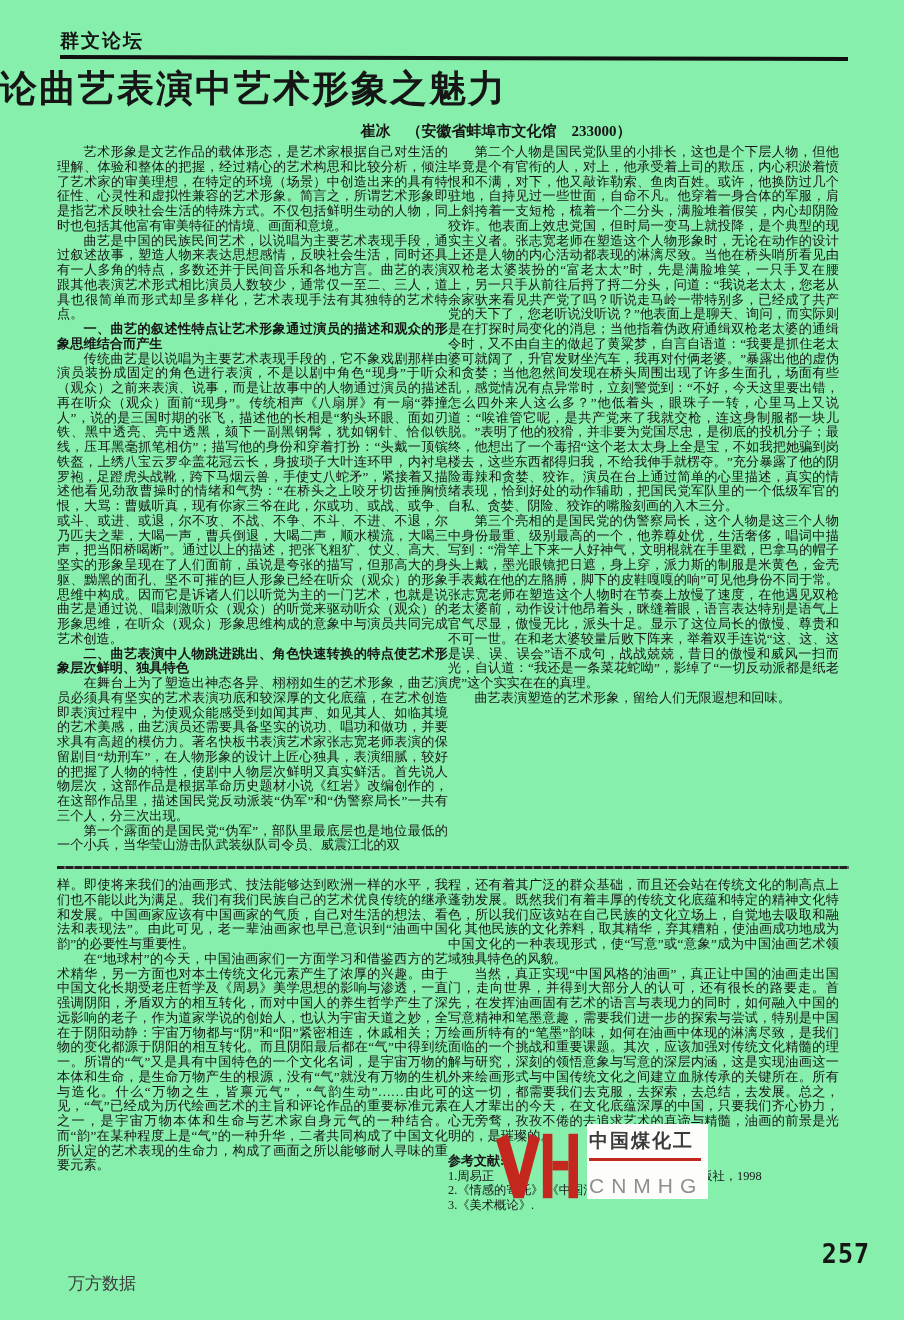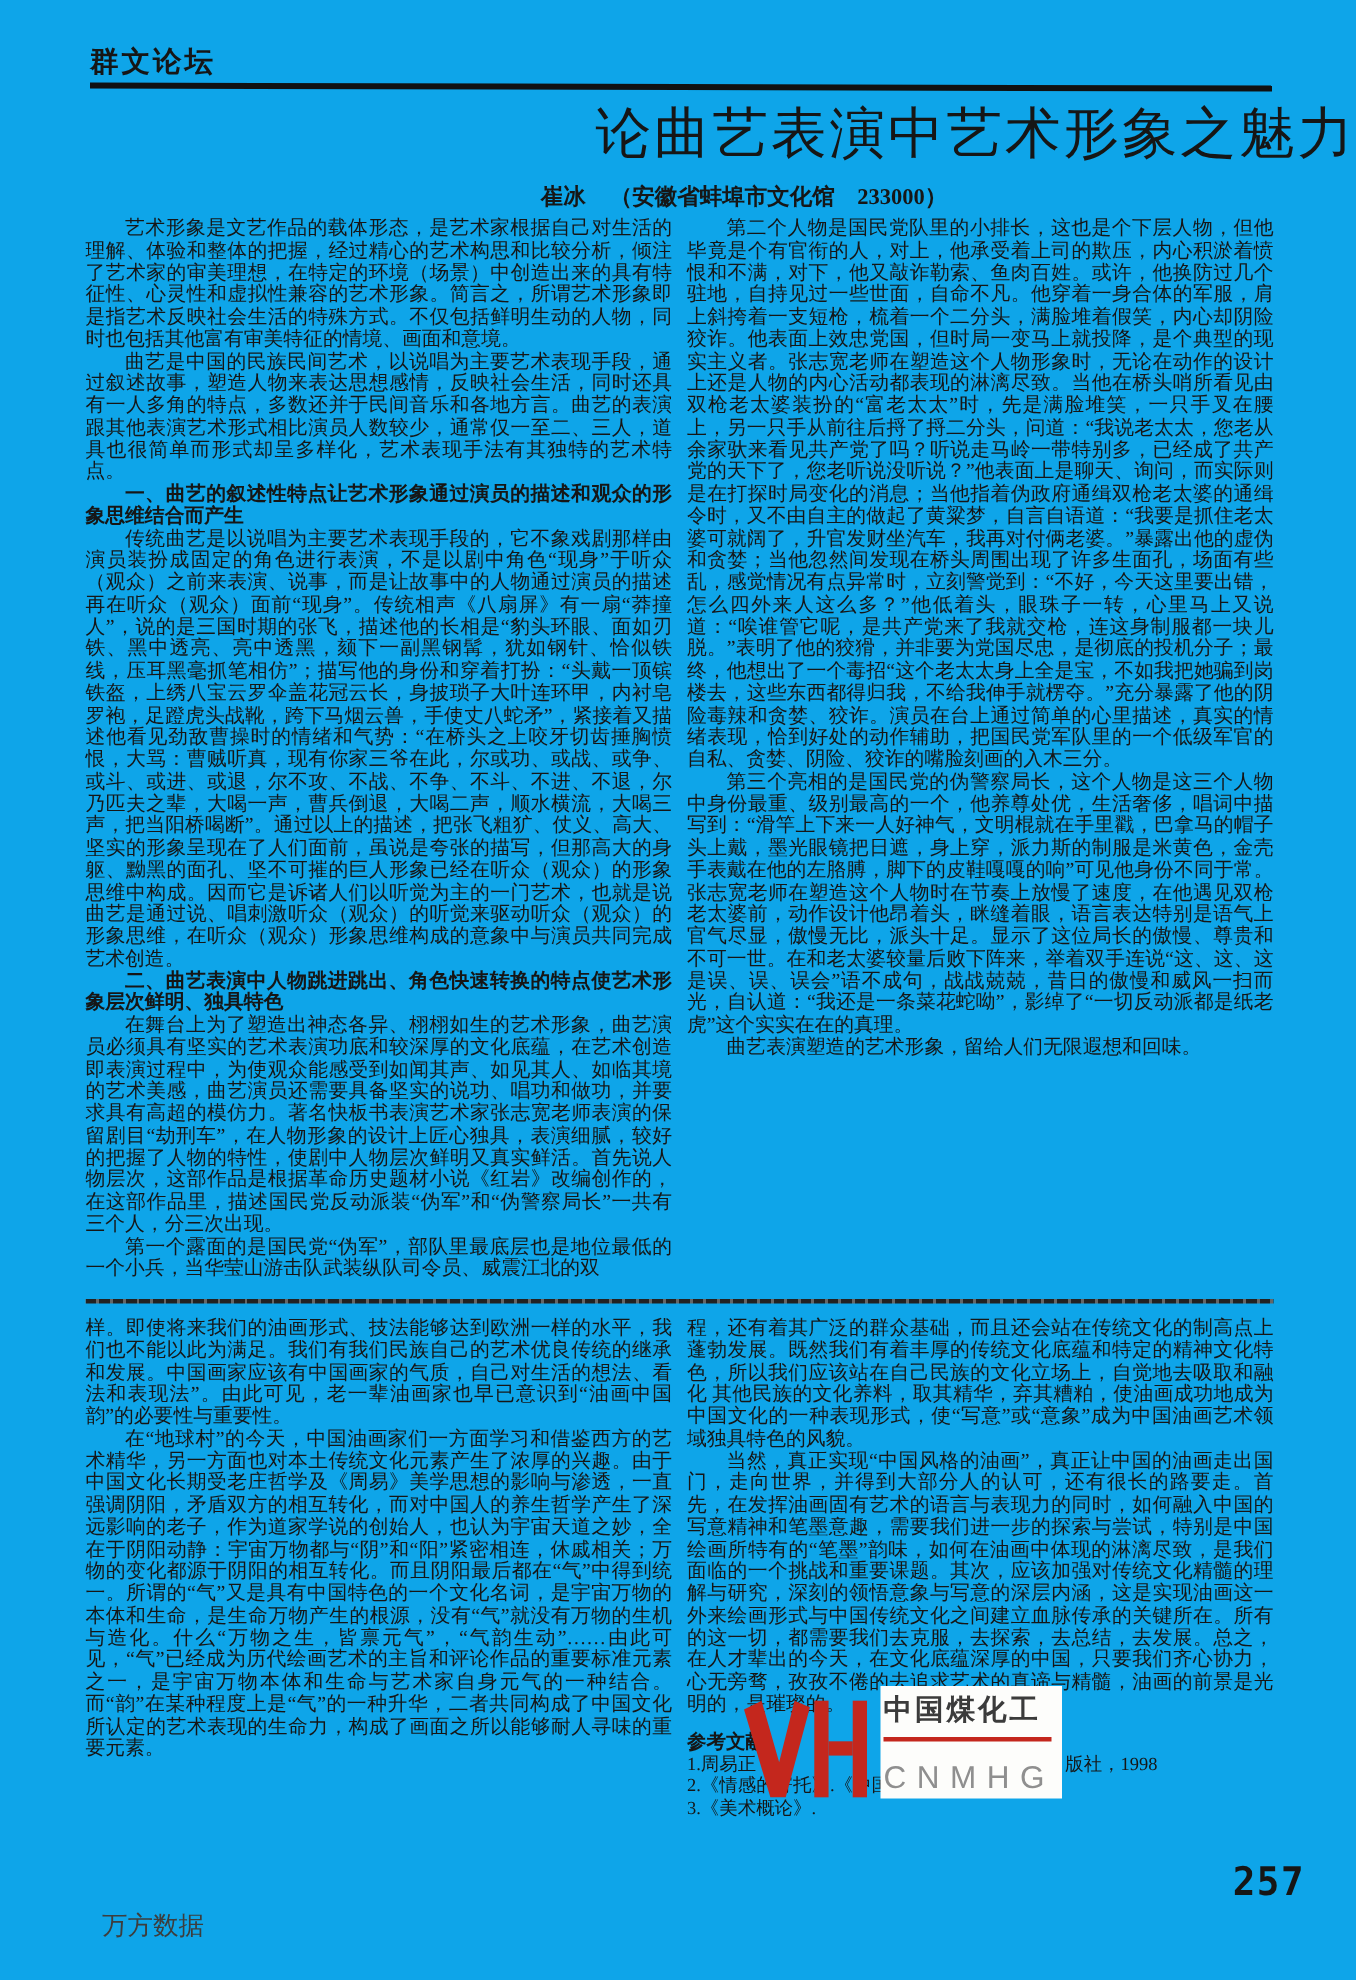--- a/index.html
+++ b/index.html
@@ -1,49 +1,49 @@
 <!DOCTYPE html>
 <html><head>
 <meta charset="utf-8">
 <style>
   html,body{margin:0;padding:0;background:#e8e8e8;}
   .page{
     position:relative;
     width:904px;height:1320px;
     margin:0 auto;
-    background:#0ea5e9;
+    background:#86efac;
     font-family:"Liberation Serif","DejaVu Serif",serif;
     color:#161616;
     overflow:hidden;
   }
   
   .forum-label{
     position:absolute;left:60px;top:28px;
     font-size:19px;font-weight:bold;letter-spacing:2px;
   }
   .header-rule{
     position:absolute;left:60px;top:56px;width:788px;height:4px;
     background:#111;
     transform:rotate(0.15deg);
   }
   .title{
     position:absolute;left:0;top:64px;width:100%;
-    margin:0;text-align:right;
-    font-size:37px;font-weight:400;letter-spacing:2px;
+    margin:0;text-align:left;
+    font-size:37px;font-weight:700;letter-spacing:2px;
   }
   .byline{
     position:absolute;left:0;top:122px;width:100%;
     text-align:center;font-size:15px;font-weight:bold;margin-left:44px;
   }
   .byline .affil{margin-left:16px;}
   
   .body-area{
     position:absolute;left:57px;top:145px;width:792px;
   }
-  .columns{display:flex;gap:10px;}
+  .columns{display:flex;}
   .col{width:391px;text-align:justify;}
   .col p{
     margin:0;
     font-size:13.2px;line-height:14.75px;
   }
   .para{text-indent:2em;}
   .cont{text-indent:0;}
   .sec-heading{font-weight:bold;text-indent:2em;}
   .art1{min-height:712px;}
   .separator{

